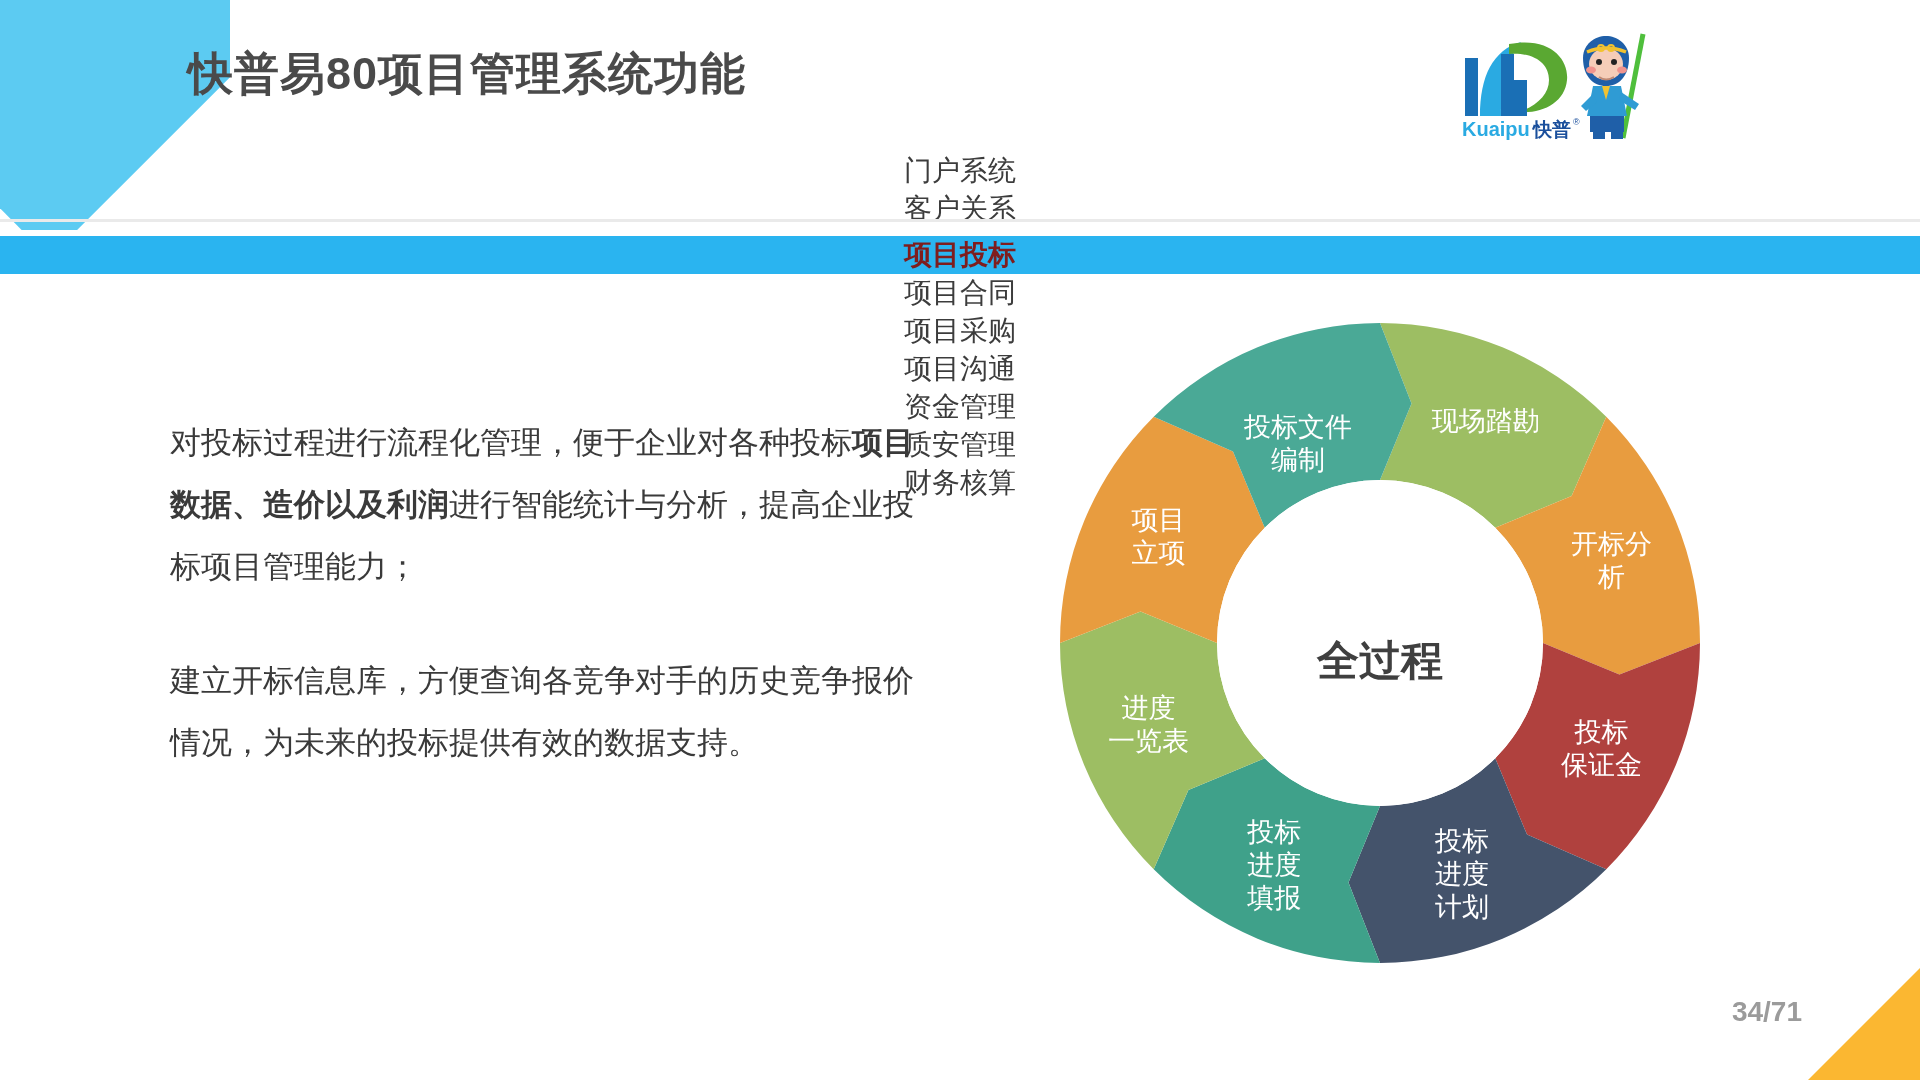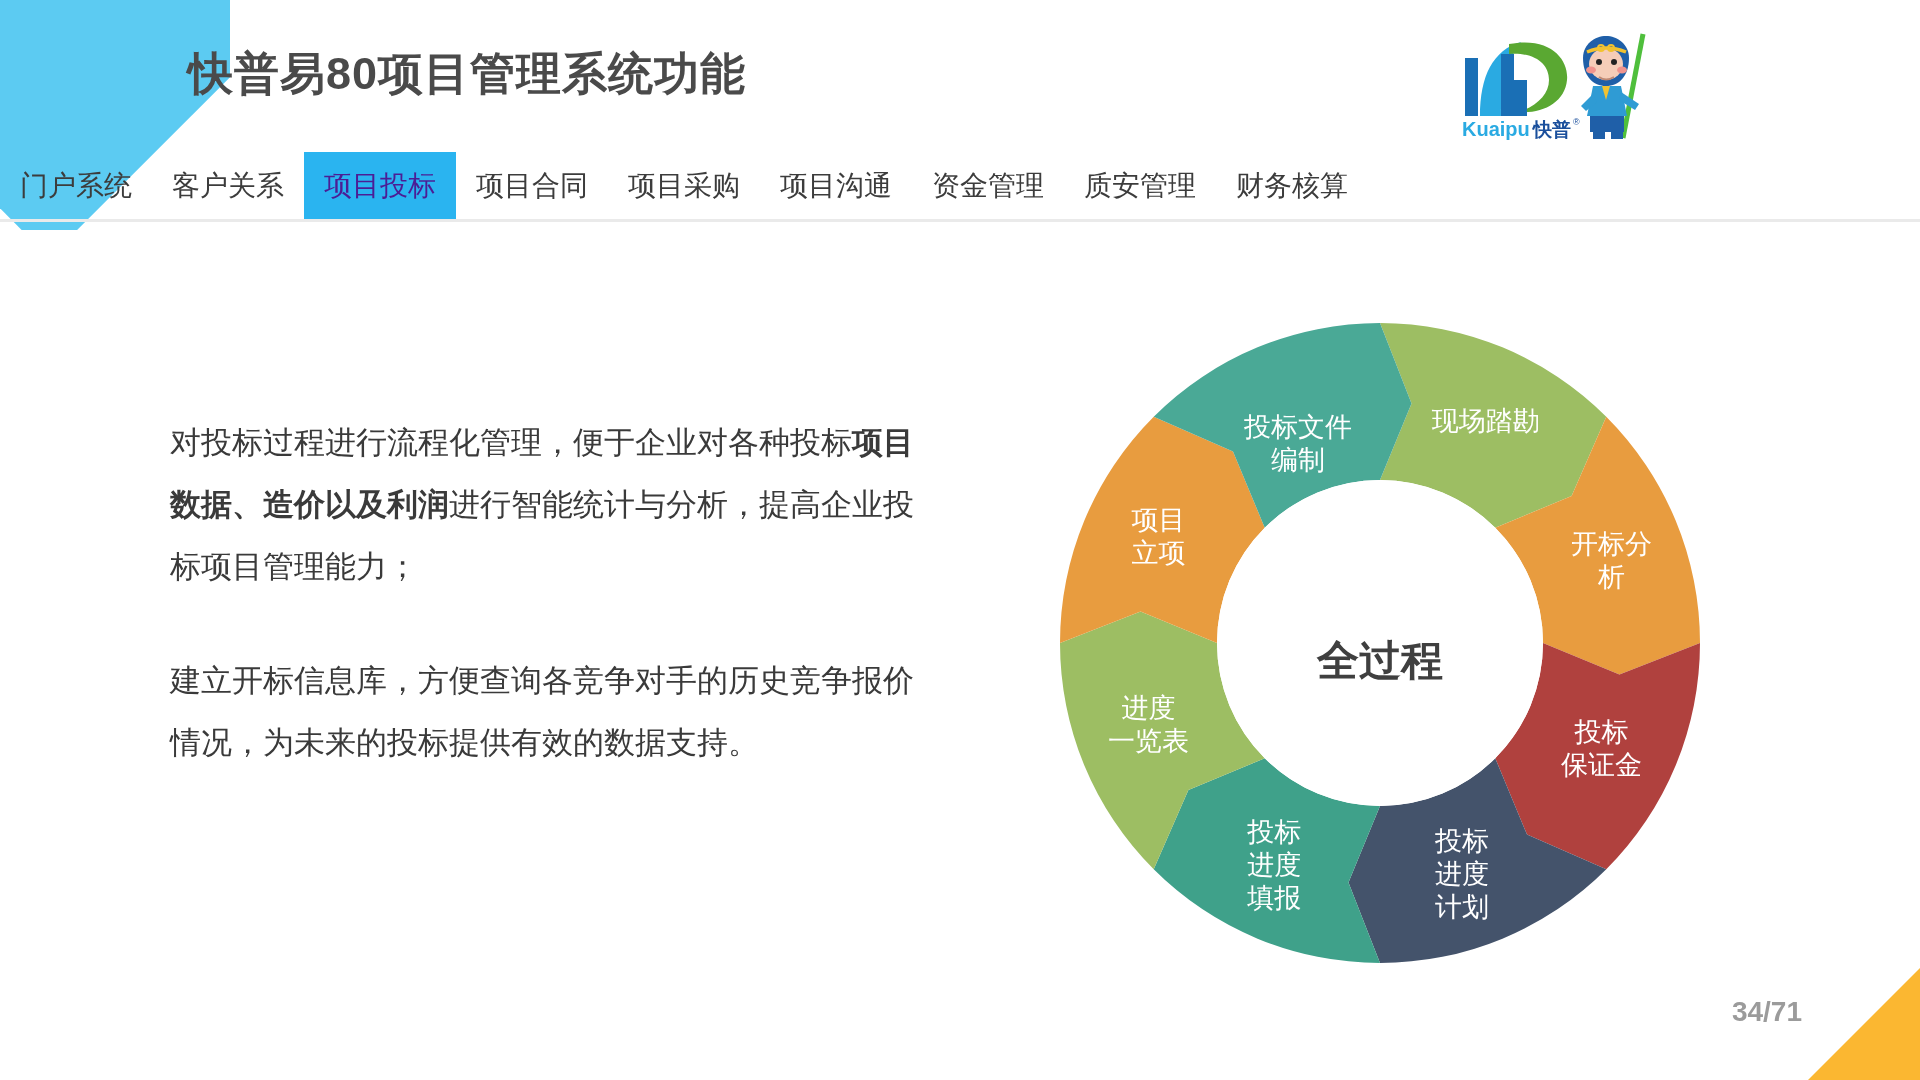--- a/index.html
+++ b/index.html
@@ -44,28 +44,28 @@
     font-size:45px; font-weight:bold; color:#4a4a4a;
     letter-spacing:1px; white-space:nowrap;
   }
 
   
   #logo { position:absolute; right:18px; top:20px; width:215px; height:122px; }
 
   
   #nav {
     position:absolute; left:0; top:152px; width:1920px; height:68px;
-    display:flex; align-items:stretch;
+    display:flex; align-items:stretch;flex-direction:column;
   }
   .nav-item {
     display:flex; align-items:center; justify-content:center;
     font-size:28px; color:#3c3c3c; white-space:nowrap;
     padding:0 20px; cursor:pointer;
   }
-  .nav-item.active { background:#2ab4f0; color:#4c1d95; font-weight:normal; }
+  .nav-item.active { background:#2ab4f0; color:#7f1d1d; font-weight:bold;margin-top:8px; }
   #nav-underline {
     position:absolute; left:0; top:219px; width:1920px; height:3px;
     background:#eaeaea;
   }
 
   
   #copy {
     position:absolute; left:170px; top:412px; width:760px;
     font-size:31px; line-height:62px; color:#3a3a3a;
   }

